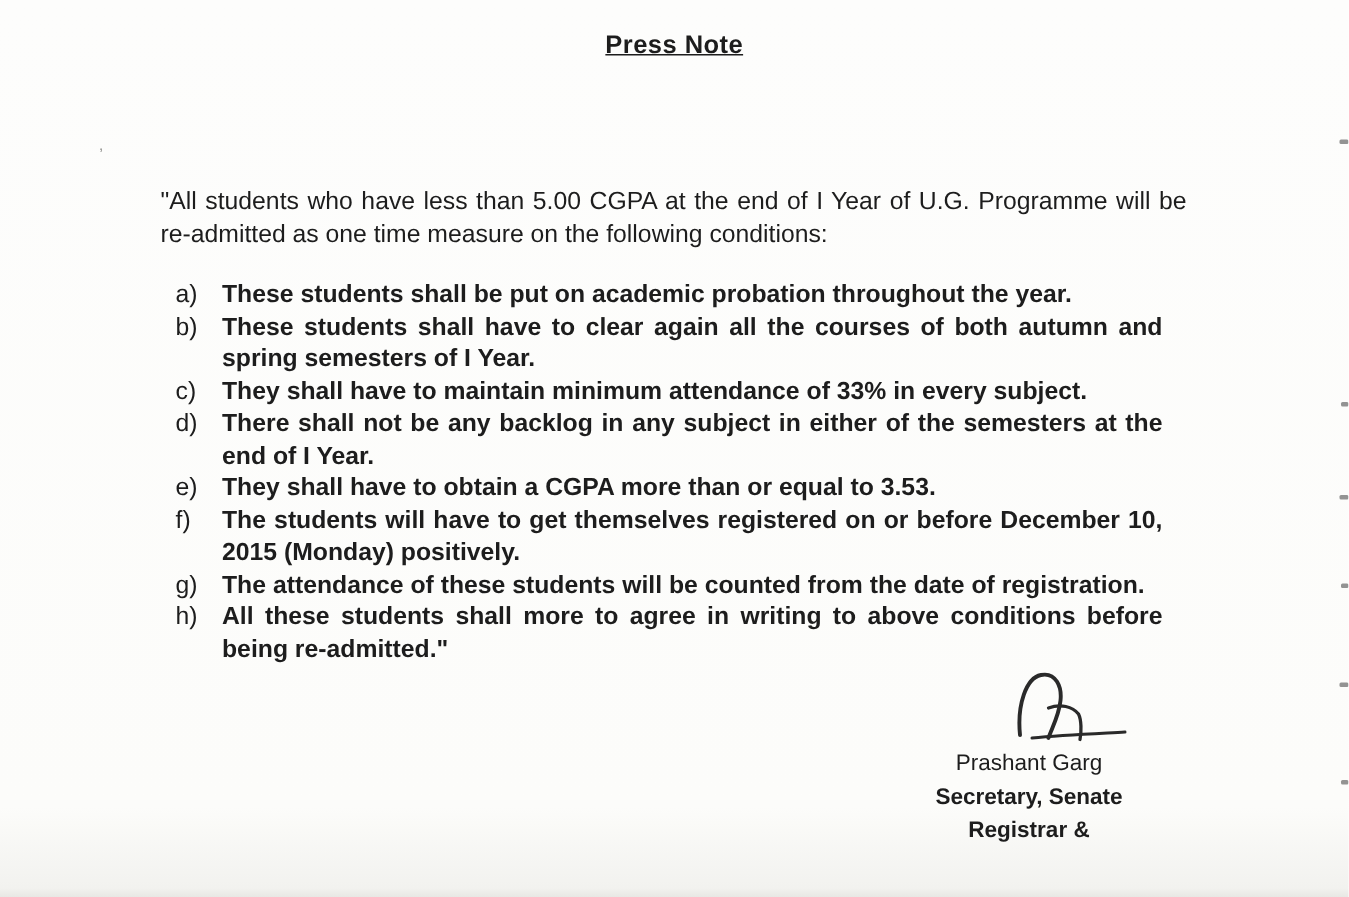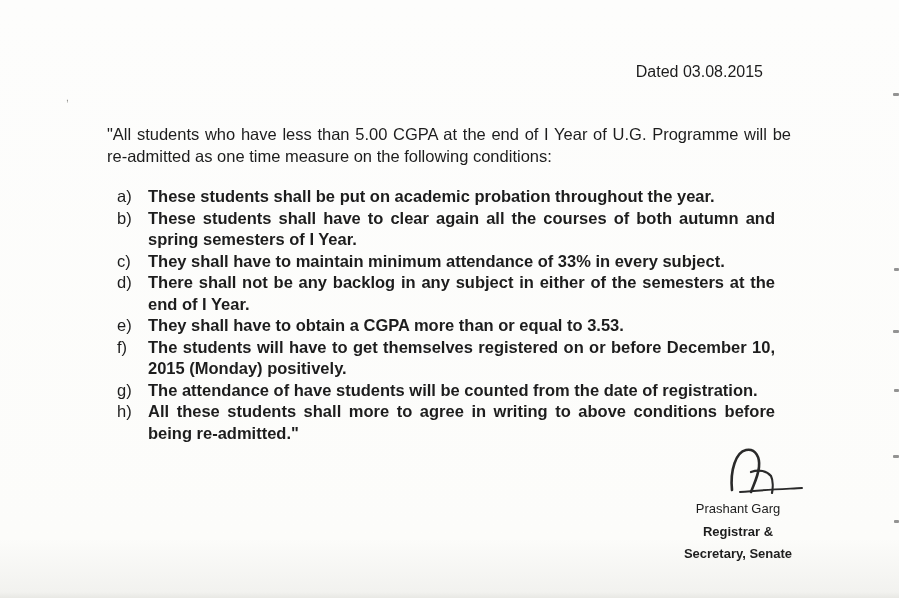--- a/index.html
+++ b/index.html
@@ -48,24 +48,24 @@
   }
   .cond {
     display: flex;
     font-size: 16.5px;
     line-height: 21.5px;
   }
   .cond .lbl { width: 31px; flex-shrink: 0; }
   .cond .txt { flex: 1; text-align: justify; font-weight: bold; }
   .sig-block {
     position: absolute;
-    left: 648px; top: 446px;
+    left: 596px; top: 446px;
     width: 180px;
     text-align: center;
-    font-size: 13px;
+    font-size: 15px;
     line-height: 22.5px;
   }
   .sig-scribble {
     display: block;
     margin-left: 78px;
     margin-bottom: 2px;
   }
   .sig-name { font-weight: normal; }
   .sig-bold { font-weight: bold; }
   .artifact {
@@ -78,22 +78,22 @@
     position: absolute;
     color: #8a8a86;
     font-size: 10px;
   }
 </style>
 </head>
 <body>
 
 <div class="page">
 
+  <h1 class="title">Press Note</h1>
 
-  <div class="date">Dated 03.08.2015</div>
 
   <p class="intro">"All students who have less than 5.00 CGPA at the end of I Year of U.G. Programme will be re-admitted as one time measure on the following conditions:</p>
 
   <ol class="conditions">
     <li class="cond">
       <span class="lbl">a)</span>
       <span class="txt">These students shall be put on academic probation throughout the year.</span>
     </li>
     <li class="cond">
       <span class="lbl">b)</span>
@@ -110,37 +110,37 @@
     <li class="cond">
       <span class="lbl">e)</span>
       <span class="txt">They shall have to obtain a CGPA more than or equal to 3.53.</span>
     </li>
     <li class="cond">
       <span class="lbl">f)</span>
       <span class="txt">The students will have to get themselves registered on or before December 10, 2015 (Monday) positively.</span>
     </li>
     <li class="cond">
       <span class="lbl">g)</span>
-      <span class="txt">The attendance of have students will be counted from the date of registration.</span>
+      <span class="txt">The attendance of these students will be counted from the date of registration.</span>
     </li>
     <li class="cond">
       <span class="lbl">h)</span>
       <span class="txt">All these students shall more to agree in writing to above conditions before being re-admitted."</span>
     </li>
   </ol>
 
   <div class="sig-block">
     <svg class="sig-scribble" width="80" height="50" viewBox="0 0 80 50" aria-hidden="true">
       <path d="M6,44 C4,24 10,6 20,4 C30,2 34,12 33,21 C32,31 27,40 25,46" fill="none" stroke="#2a2a2a" stroke-width="2.6" stroke-linecap="round"></path>
       <path d="M25,26 C33,23 41,25 45,30 C47,34 47,42 46,47" fill="none" stroke="#2a2a2a" stroke-width="2.2" stroke-linecap="round"></path>
       <path d="M14,46 C34,44 58,43 76,42" fill="none" stroke="#2a2a2a" stroke-width="2" stroke-linecap="round"></path>
     </svg>
     <div class="sig-name">Prashant Garg</div>
+    <div class="sig-bold">Secretary, Senate</div>
     <div class="sig-bold">Registrar &amp;</div>
-    <div class="sig-bold">Secretary, Senate</div>
   </div>
 
   <span class="speck" style="left:66px; top:92px;">,</span>
   <div class="artifact" style="right:0; top:93px;  width:6px; height:3px;"></div>
   <div class="artifact" style="right:0; top:268px; width:5px; height:3px;"></div>
   <div class="artifact" style="right:0; top:330px; width:6px; height:3px;"></div>
   <div class="artifact" style="right:0; top:389px; width:5px; height:3px;"></div>
   <div class="artifact" style="right:0; top:455px; width:6px; height:3px;"></div>
   <div class="artifact" style="right:0; top:520px; width:5px; height:3px;"></div>
 

